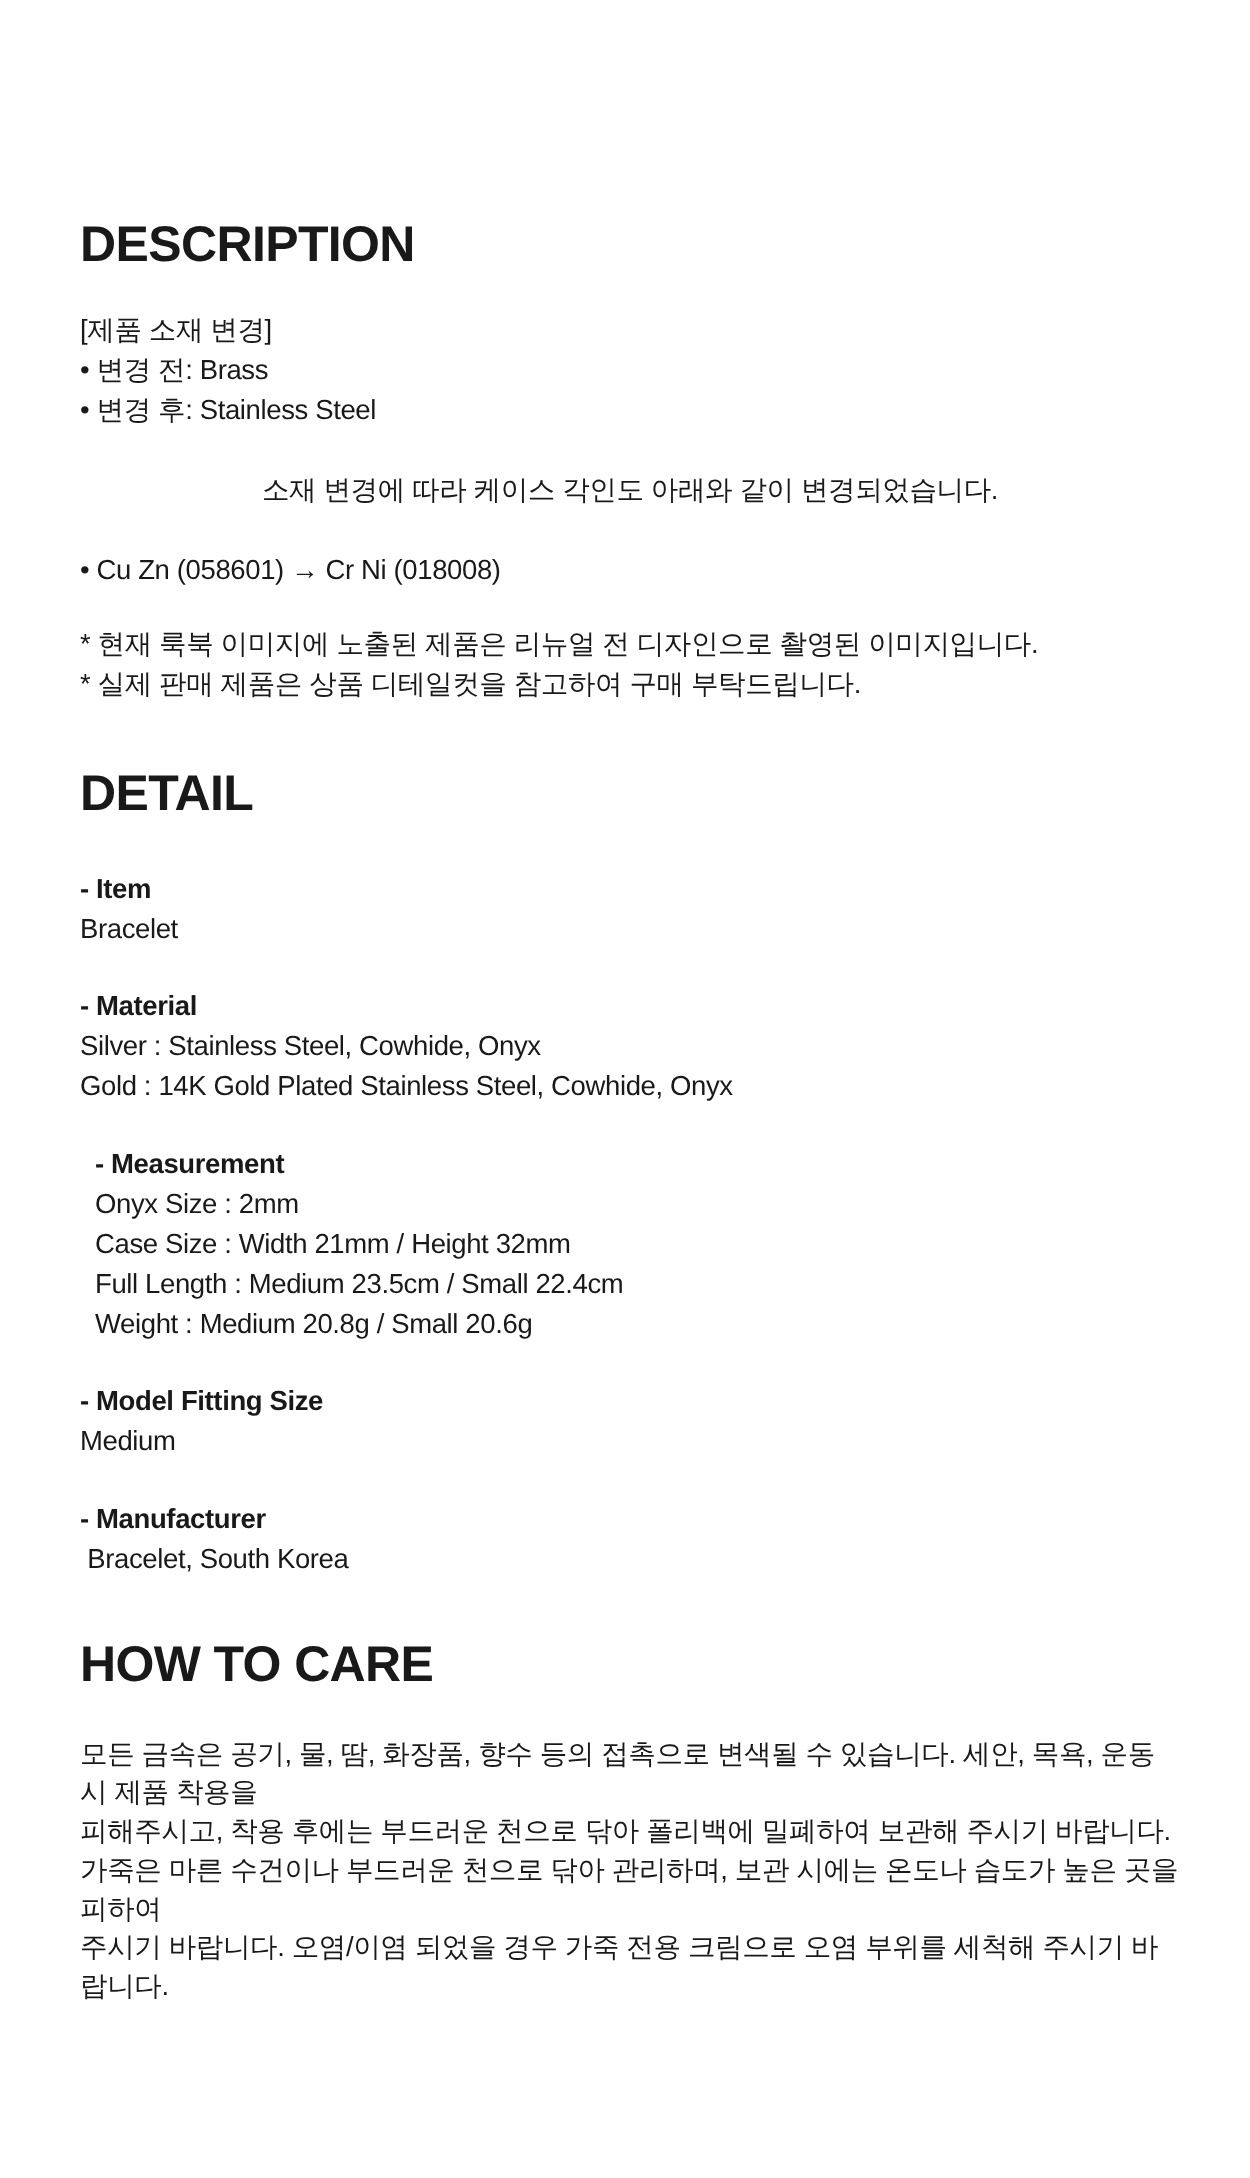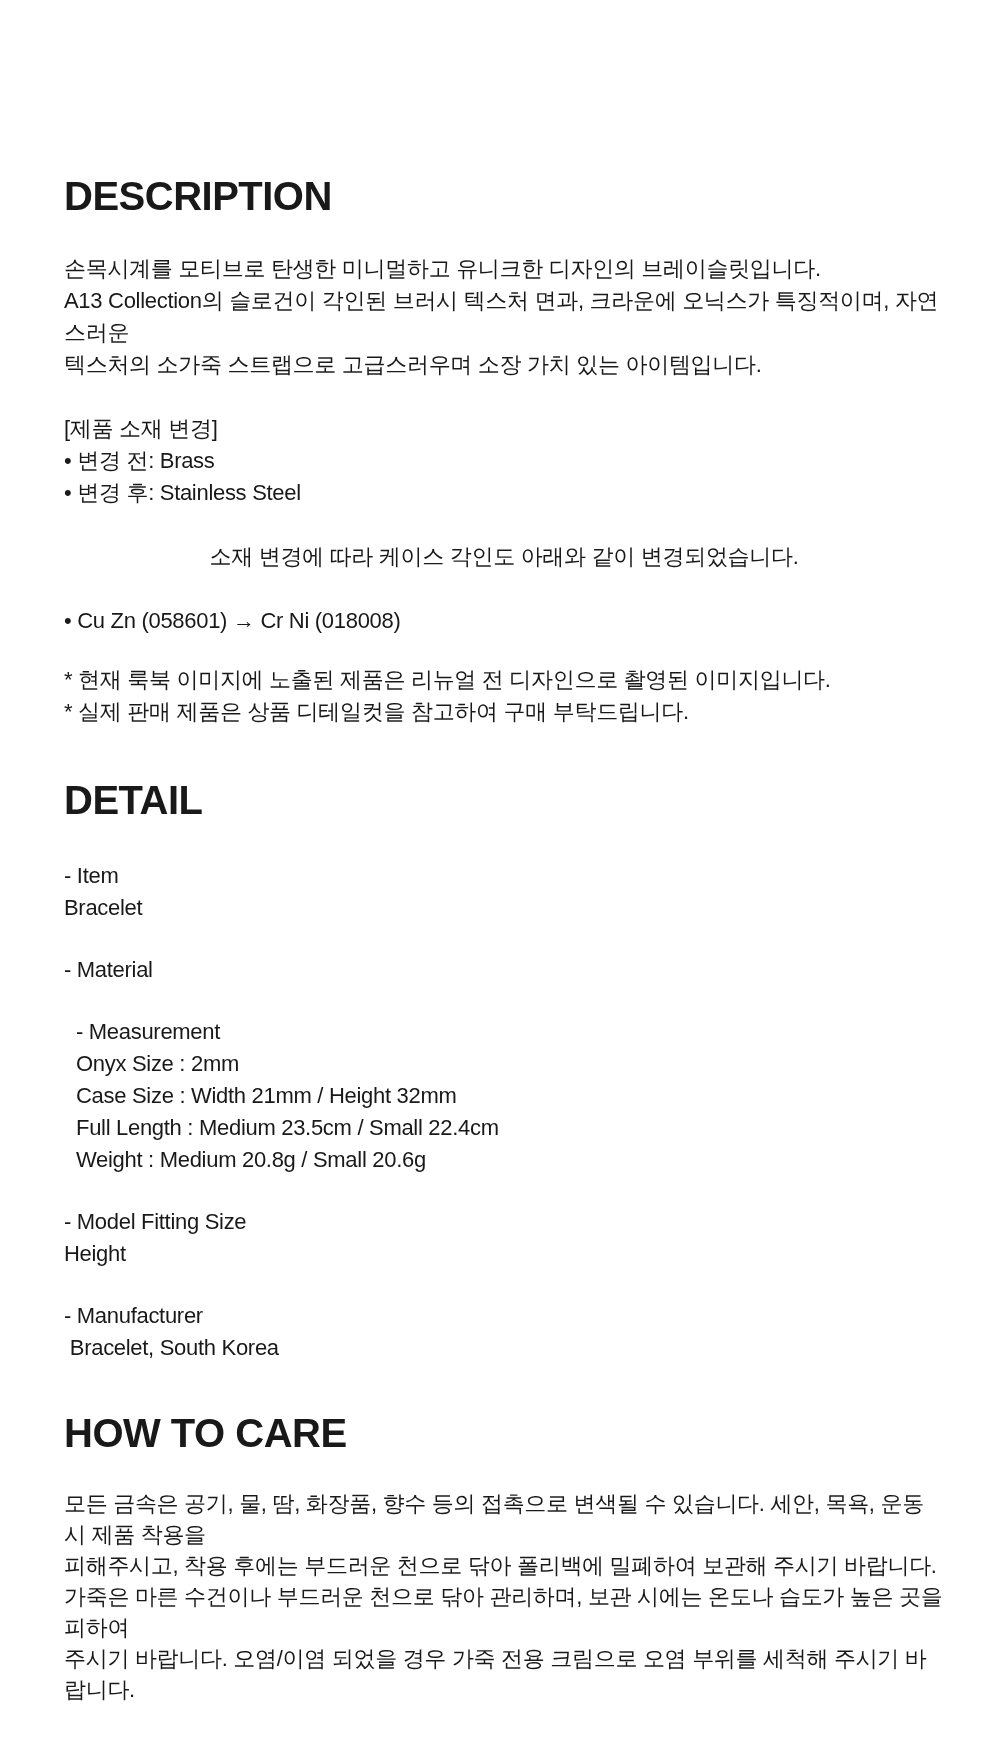--- a/index.html
+++ b/index.html
@@ -24,21 +24,21 @@
     font-weight: 700;
     letter-spacing: -0.5px;
     white-space: pre-wrap;
   }
   .txt {
     font-size: 22px;
     line-height: 32px;
     letter-spacing: -0.3px;
     white-space: pre-wrap;
   }
-  .txt.bold { font-weight: 400; }
+  .txt.bold { font-weight: 700; }
   .care-body { line-height: 31px; }
 
   
   #h-description   { margin-top: 176px; }
   #desc-intro      { margin-top: 37px; }
   #desc-material-change { margin-top: 32px; }
   #desc-engraving-note  { margin-top: 32px; text-align: center; }
   #desc-engraving-change{ margin-top: 32px; }
   #desc-notice     { margin-top: 27px; }
   #h-detail        { margin-top: 52px; }
@@ -51,23 +51,20 @@
   #care-body       { margin-top: 35px; }
 </style>
 </head>
 <body>
 
 <div class="page">
 
   <section>
     <h1 id="h-description" class="section-heading">DESCRIPTION</h1>
 
-    <div id="desc-intro" class="txt">손목시계를 모티브로 탄생한 미니멀하고 유니크한 디자인의 브레이슬릿입니다.
-A13 Collection의 슬로건이 각인된 브러시 텍스처 면과, 크라운에 오닉스가 특징적이며, 자연스러운
-텍스처의 소가죽 스트랩으로 고급스러우며 소장 가치 있는 아이템입니다.</div>
 
     <div id="desc-material-change" class="txt">[제품 소재 변경]
 • 변경 전: Brass
 • 변경 후: Stainless Steel</div>
 
     <div id="desc-engraving-note" class="txt">소재 변경에 따라 케이스 각인도 아래와 같이 변경되었습니다.</div>
 
     <div id="desc-engraving-change" class="txt">• Cu Zn (058601) → Cr Ni (018008)</div>
 
     <div id="desc-notice" class="txt">* 현재 룩북 이미지에 노출된 제품은 리뉴얼 전 디자인으로 촬영된 이미지입니다.
@@ -77,33 +74,35 @@
   <section>
     <h1 id="h-detail" class="section-heading">DETAIL</h1>
 
     <div id="group-item">
       <div class="txt bold">- Item</div>
       <div class="txt">Bracelet</div>
     </div>
 
     <div id="group-material">
       <div class="txt bold">- Material</div>
+      <div class="txt">Silver : Stainless Steel, Cowhide, Onyx
+Gold : 14K Gold Plated Stainless Steel, Cowhide, Onyx</div>
     </div>
 
     <div id="group-measurement">
       <div class="txt bold">- Measurement</div>
       <div class="txt">Onyx Size : 2mm
 Case Size : Width 21mm / Height 32mm
 Full Length : Medium 23.5cm / Small 22.4cm
 Weight : Medium 20.8g / Small 20.6g</div>
     </div>
 
     <div id="group-model-fitting">
       <div class="txt bold">- Model Fitting Size</div>
-      <div class="txt">Height</div>
+      <div class="txt">Medium</div>
     </div>
 
     <div id="group-manufacturer">
       <div class="txt bold">- Manufacturer</div>
       <div class="txt"> Bracelet, South Korea</div>
     </div>
   </section>
 
   <section>
     <h1 id="h-care" class="section-heading">HOW TO CARE</h1>

